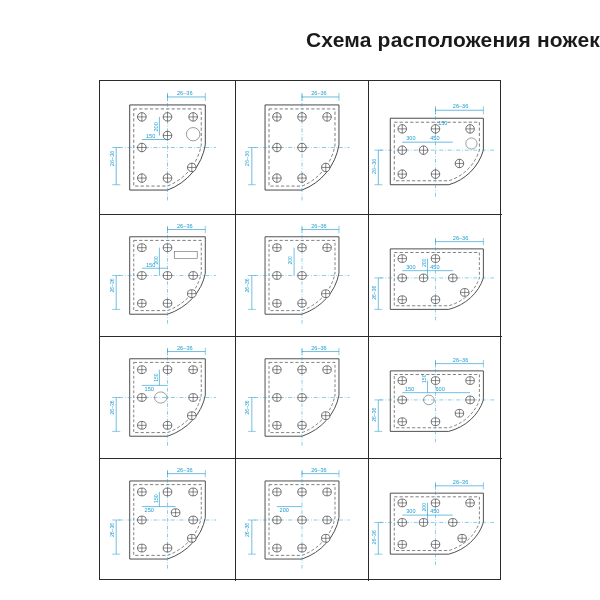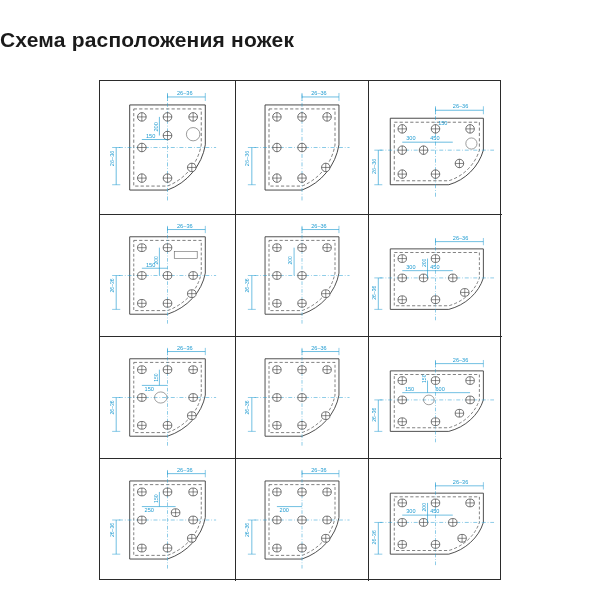--- a/index.html
+++ b/index.html
@@ -7,21 +7,21 @@
     padding: 0;
   }
   body {
     width: 600px;
     height: 600px;
     background: #ffffff;
     font-family: "Liberation Sans", sans-serif;
     overflow: hidden;
   }
   #page-title {
-    text-align: left;
+    text-align: right;
     font-size: 21px;
     font-weight: bold;
     color: #1a1a1a;
     padding-top: 28px;
     letter-spacing: 0.2px;
   }
   #grid {
     position: absolute;
     left: 99px;
     top: 80px;

